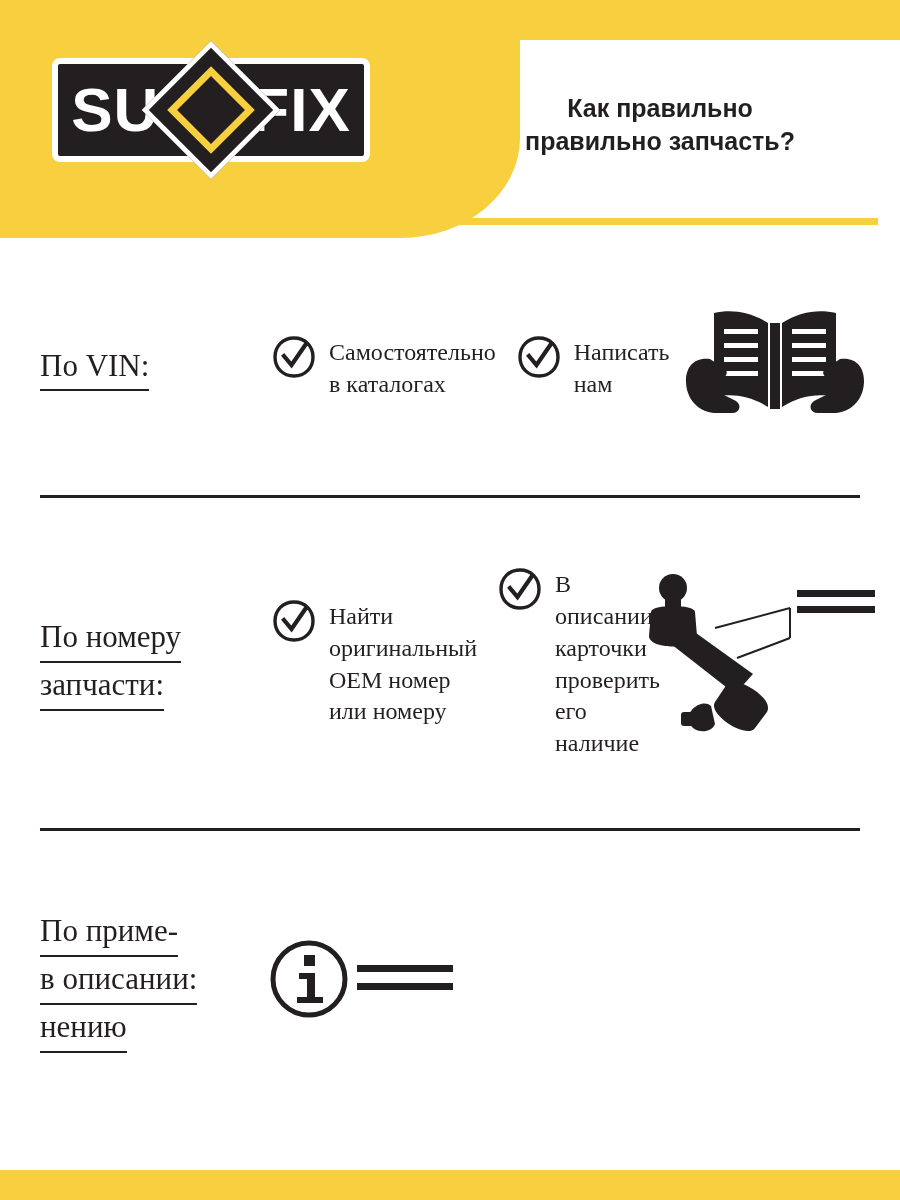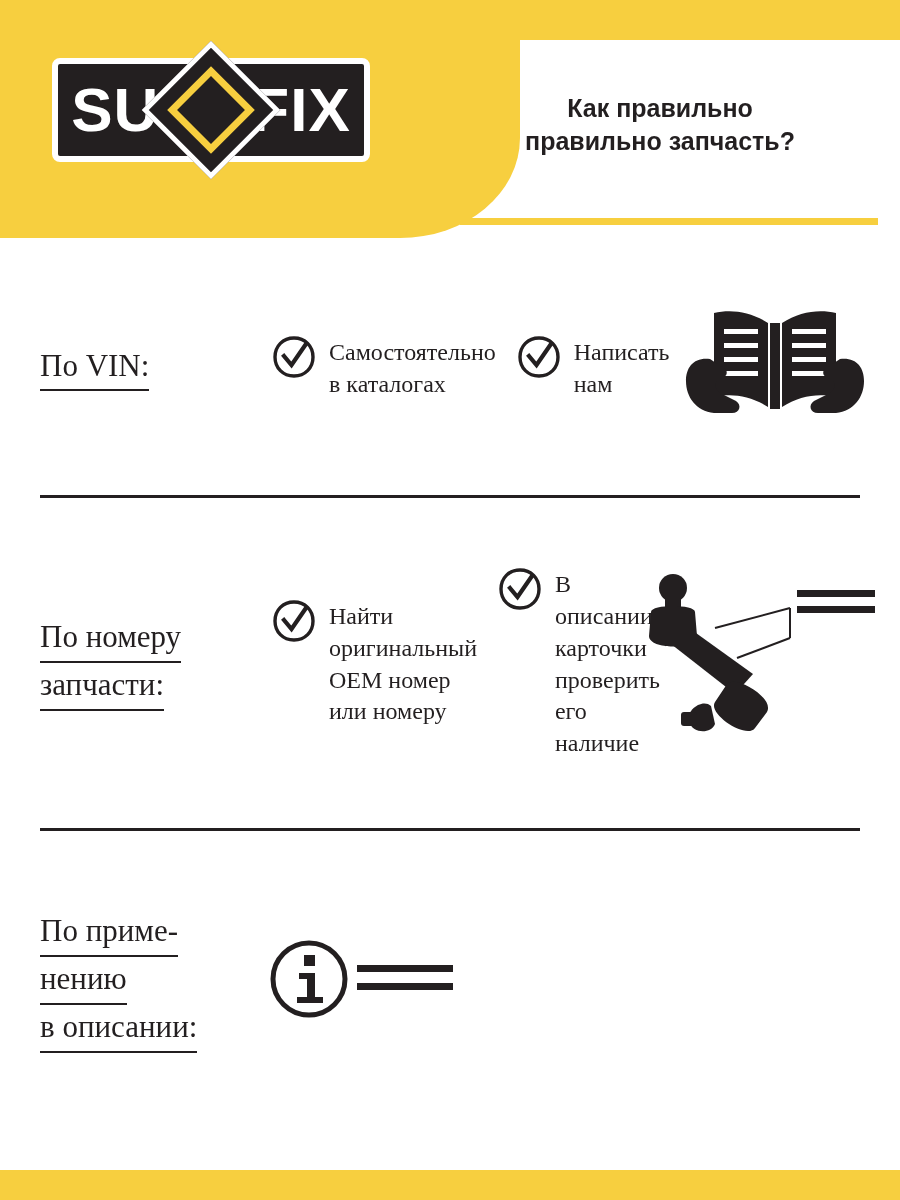--- a/index.html
+++ b/index.html
@@ -341,22 +341,22 @@
         </svg>
       </span>
     </div>
   </div>
 
   <div class="divider"></div>
 
   <div class="section sec3">
     <div class="sec-label">
       <div><span class="ul">По приме-</span></div>
+      <div><span class="ul">в описании:</span></div>
       <div><span class="ul">нению</span></div>
-      <div><span class="ul">в описании:</span></div>
     </div>
     <div class="sec-art">
       <span>
         <svg width="190" height="100" viewBox="0 0 190 100">
           <circle cx="44" cy="50" r="36" fill="none" stroke="#231f20" stroke-width="5"></circle>
           <rect x="39" y="26" width="11" height="11" fill="#231f20"></rect>
           <path d="M34 44 L50 44 L50 68 L58 68 L58 74 L32 74 L32 68 L42 68 L42 50 L34 50 Z" fill="#231f20"></path>
           <rect x="92" y="36" width="96" height="7" fill="#231f20"></rect>
           <rect x="92" y="54" width="96" height="7" fill="#231f20"></rect>
         </svg>

